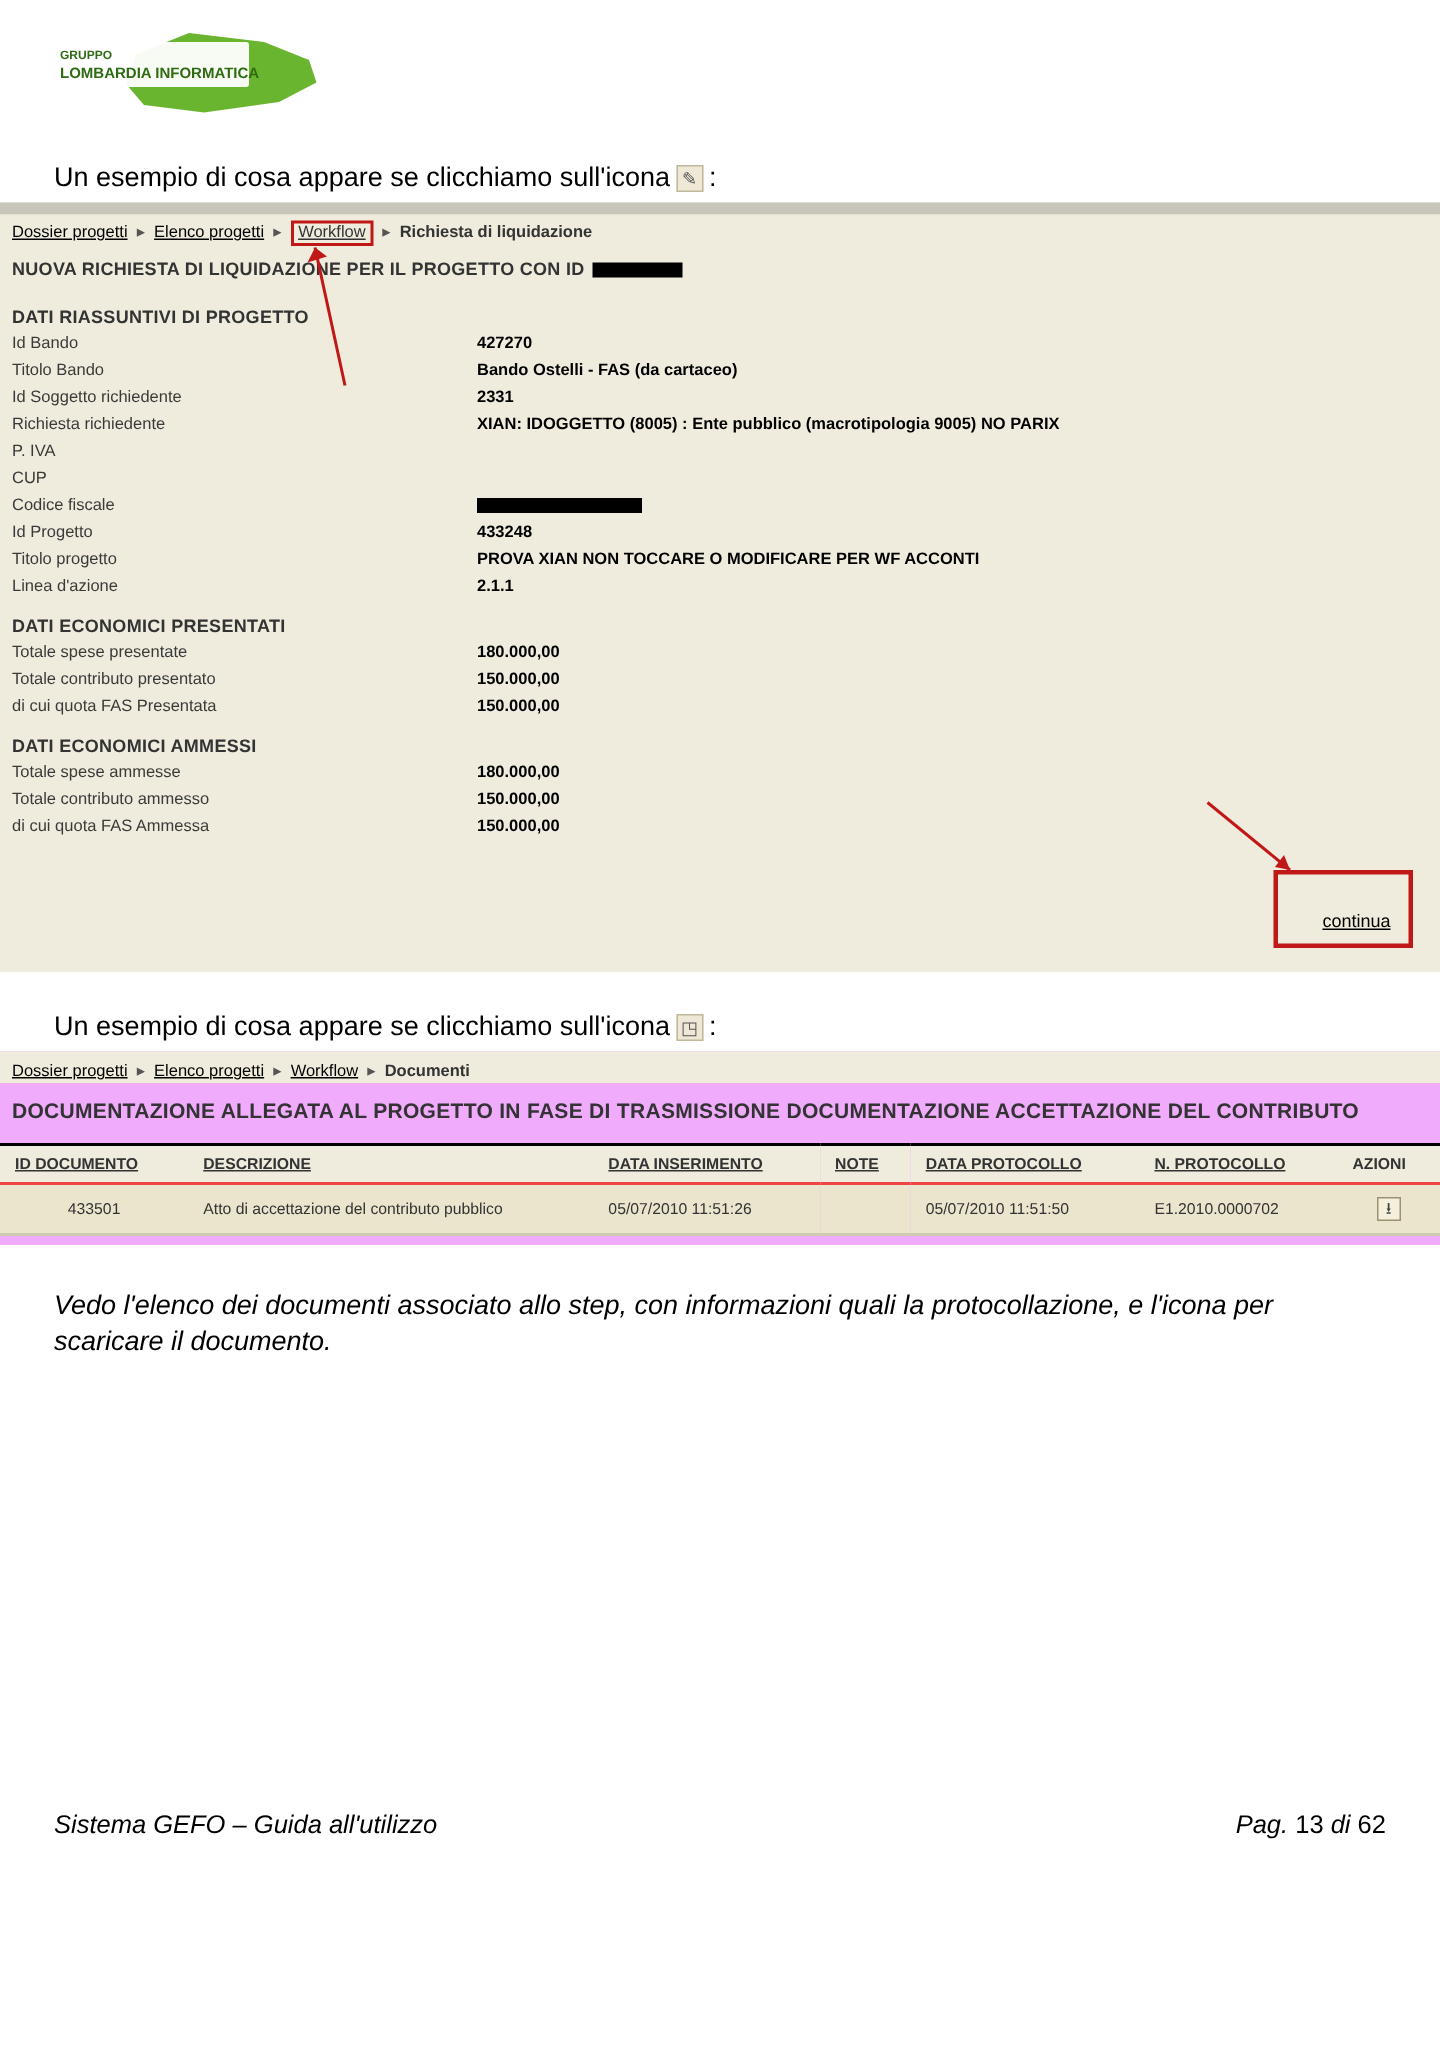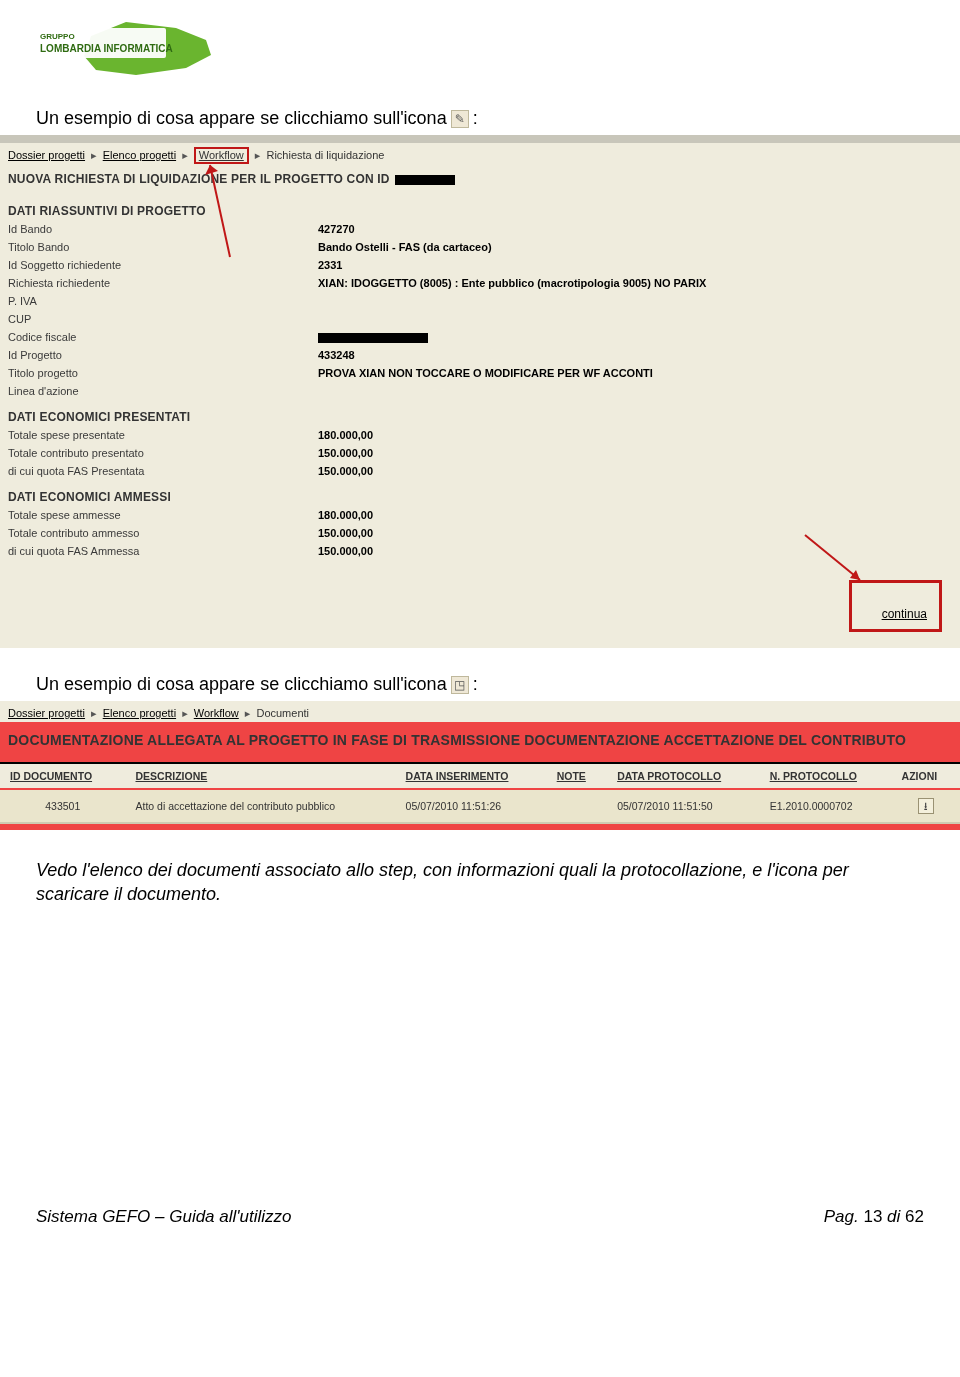--- a/index.html
+++ b/index.html
@@ -41,21 +41,21 @@
   }
   .graybar { height: 8px; background: #c8c6ba; }
   .breadcrumb {
     padding: 4px 8px 2px 8px;
     font-size: 11px;
     background: #efecdd;
   }
   .breadcrumb .lnk { text-decoration: underline; color: #000; cursor: pointer; }
   .breadcrumb .sep { color: #555; padding: 0 3px; }
   .breadcrumb .wfbox { border: 2px solid #c01717; padding: 0 3px 1px 3px; display: inline-block; text-decoration: underline; }
-  .breadcrumb .cur { font-weight: normal; }
+  .breadcrumb .cur { font-weight: bold; }
   .titleline {
     padding: 6px 8px 8px 8px;
     font-weight: bold;
     font-size: 12px;
     letter-spacing: .2px;
   }
   .titleline .blackbar {
     display: inline-block; background: #000; width: 60px; height: 10px;
     vertical-align: middle; margin-left: 2px;
   }
@@ -83,21 +83,21 @@
   .continuebox { border: 3px solid #c01717; padding: 24px 12px 8px 30px; }
   .continuebtn {
     font-size: 12px; text-decoration: underline; color: #000; cursor: pointer;
   }
   .arrow2 {
     position: absolute; right: 80px; top: -30px; pointer-events: none;
   }
 
   
   .screenshot2 {
-    background: #ef4444;
+    background: #f0abfc;
     font-family: "Segoe UI", Tahoma, Arial, sans-serif;
     font-size: 11px;
     color: #333;
     margin: 6px -36px 0 -36px;
     padding-bottom: 6px;
   }
   .wtitle { font-weight: bold; font-size: 14px; padding: 10px 8px 14px 8px; letter-spacing: .2px;}
   .doctable { width: 100%; border-collapse: collapse; font-size: 10.5px;}
   .doctable thead td {
     border-top: 2px solid #000;
@@ -211,20 +211,21 @@
       <div class="frow">
           <div class="flabel">Id Progetto</div>
           <div class="fval">433248</div>
         </div>
       <div class="frow">
           <div class="flabel">Titolo progetto</div>
           <div class="fval">PROVA XIAN NON TOCCARE O MODIFICARE PER WF ACCONTI</div>
         </div>
       <div class="frow">
           <div class="flabel">Linea d'azione</div>
+          <div class="fval">2.1.1</div>
         </div>
     </div>
 
     <div class="sectionhead">DATI ECONOMICI PRESENTATI</div>
     <div class="fields">
       <div class="frow">
           <div class="flabel">Totale spese presentate</div>
           <div class="fval">180.000,00</div>
         </div>
       <div class="frow">

